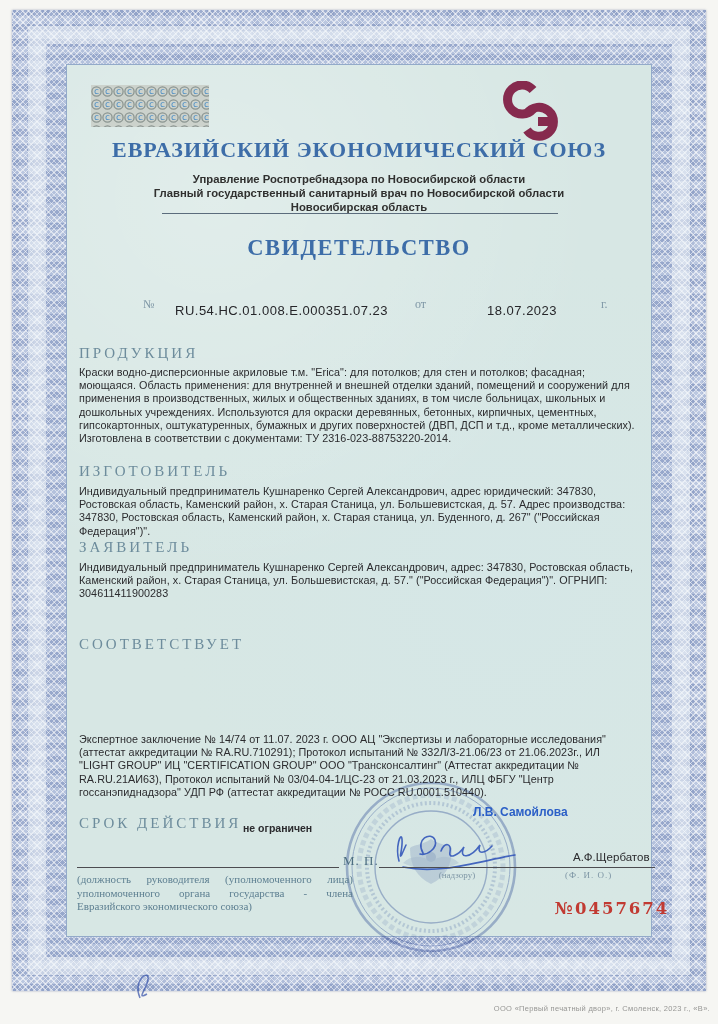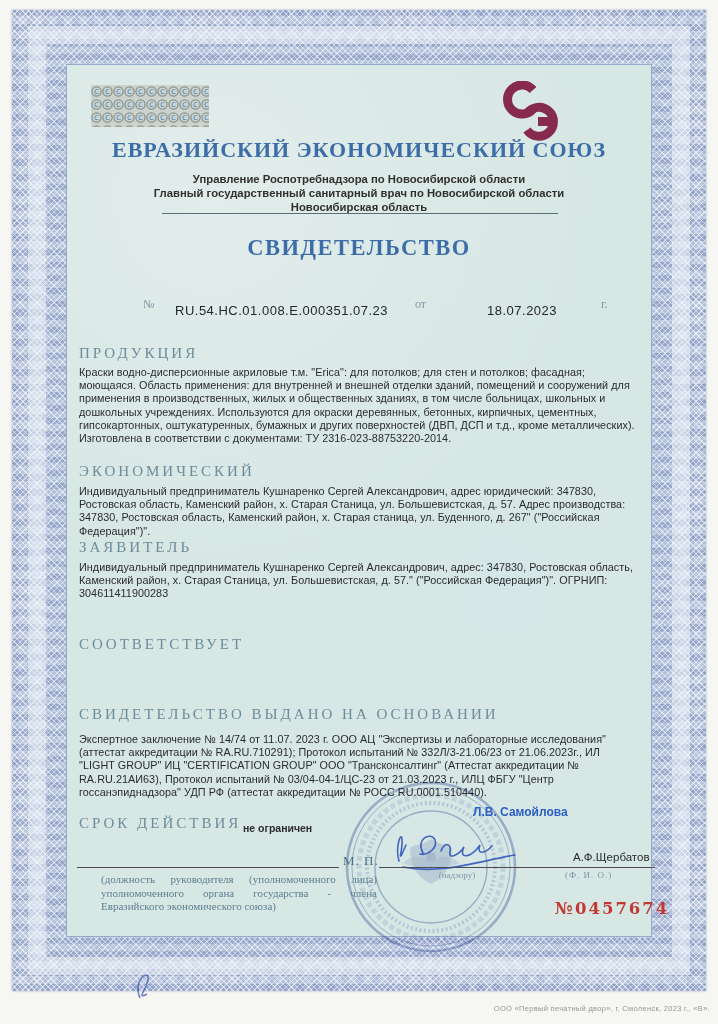--- a/index.html
+++ b/index.html
@@ -106,29 +106,28 @@
 
       <div class="abs lbl" style="left:76px;top:232px;">№</div>
       <div class="abs val" style="left:108px;top:238px;">RU.54.НС.01.008.Е.000351.07.23</div>
       <div class="abs lbl" style="left:348px;top:232px;">от</div>
       <div class="abs val" style="left:420px;top:238px;">18.07.2023</div>
       <div class="abs lbl" style="left:534px;top:232px;">г.</div>
 
       <div class="abs sec-h" style="top:280px;">ПРОДУКЦИЯ</div>
       <div class="abs sec-b" style="top:301px;">Краски водно-дисперсионные акриловые т.м. "Erica": для потолков; для стен и потолков; фасадная; моющаяся. Область применения: для внутренней и внешней отделки зданий, помещений и сооружений для применения в производственных, жилых и общественных зданиях, в том числе больницах, школьных и дошкольных учреждениях. Используются для окраски деревянных, бетонных, кирпичных, цементных, гипсокартонных, оштукатуренных, бумажных и других поверхностей (ДВП, ДСП и т.д., кроме металлических). Изготовлена в соответствии с документами: ТУ 2316-023-88753220-2014.</div>
 
-      <div class="abs sec-h" style="top:398px;">ЭКОНОМИЧЕСКИЙ</div>
+      <div class="abs sec-h" style="top:398px;">ИЗГОТОВИТЕЛЬ</div>
       <div class="abs sec-b" style="top:420px;">Индивидуальный предприниматель Кушнаренко Сергей Александрович, адрес юридический: 347830, Ростовская область, Каменский район, х. Старая Станица, ул. Большевистская, д. 57. Адрес производства: 347830, Ростовская область, Каменский район, х. Старая станица, ул. Буденного, д. 267" ("Российская Федерация")".</div>
 
       <div class="abs sec-h" style="top:474px;">ЗАЯВИТЕЛЬ</div>
       <div class="abs sec-b" style="top:496px;">Индивидуальный предприниматель Кушнаренко Сергей Александрович, адрес: 347830, Ростовская область, Каменский район, х. Старая Станица, ул. Большевистская, д. 57." ("Российская Федерация")". ОГРНИП: 304611411900283</div>
 
       <div class="abs sec-h" style="top:571px;">СООТВЕТСТВУЕТ</div>
 
-      <div class="abs sec-h" style="top:641px;">СВИДЕТЕЛЬСТВО ВЫДАНО НА ОСНОВАНИИ</div>
       <div class="abs sec-b" style="top:668px;">Экспертное заключение № 14/74 от 11.07. 2023 г. ООО АЦ "Экспертизы и лабораторные исследования" (аттестат аккредитации № RA.RU.710291); Протокол испытаний № 332Л/3-21.06/23 от 21.06.2023г., ИЛ "LIGHT GROUP" ИЦ "CERTIFICATION GROUP" ООО "Трансконсалтинг" (Аттестат аккредитации № RA.RU.21АИ63), Протокол испытаний № 03/04-04-1/ЦС-23 от 21.03.2023 г., ИЛЦ ФБГУ "Центр госсанэпиднадзора" УДП РФ (аттестат аккредитации № РОСС RU.0001.510440).</div>
 
       <div class="abs stamp" style="left:276px;top:714px;">
         <svg width="176" height="176" viewBox="0 0 176 176">
           <g fill="none" stroke="#4f6ab2" opacity="0.5">
             <circle cx="88" cy="88" r="84" stroke-width="2.6"></circle>
             <circle cx="88" cy="88" r="79" stroke-width="1"></circle>
             <circle cx="88" cy="88" r="72" stroke-width="5" stroke-dasharray="5 3" opacity="0.35"></circle>
             <circle cx="88" cy="88" r="64" stroke-width="4" stroke-dasharray="2 2.4" opacity="0.55"></circle>
             <circle cx="88" cy="88" r="56" stroke-width="1.4"></circle>
@@ -159,21 +158,21 @@
 
       <div class="abs mp" style="left:276px;top:788px;">М. П.</div>
       <div class="abs line" style="left:312px;top:802px;width:153px;"></div>
       <div class="abs cap" style="left:340px;top:805px;width:100px;text-align:center;">(надзору)</div>
 
       <div class="abs dark-name" style="left:506px;top:786px;">А.Ф.Щербатов</div>
       <div class="abs line" style="left:462px;top:802px;width:126px;"></div>
       <div class="abs cap" style="left:498px;top:805px;letter-spacing:1px;">(Ф. И. О.)</div>
 
       <div class="abs line" style="left:10px;top:802px;width:262px;"></div>
-      <div class="abs pos-cap" style="left:10px;top:808px;width:276px;margin-left:24px;">(должность руководителя (уполномоченного лица) уполномоченного органа государства - члена Евразийского экономического союза)</div>
+      <div class="abs pos-cap" style="left:10px;top:808px;width:276px;">(должность руководителя (уполномоченного лица) уполномоченного органа государства - члена Евразийского экономического союза)</div>
 
       <div class="abs serial" style="left:488px;top:834px;">№0457674</div>
     </div>
   </div>
 
   <div class="abs" style="left:130px;top:966px;">
     <svg width="30" height="40" viewBox="0 0 30 40">
       <path d="M10 32 C 2 14, 20 2, 18 14 C 16 24, 6 34, 17 28" fill="none" stroke="#3350a8" stroke-width="1.5" opacity="0.7"></path>
     </svg>
   </div>

